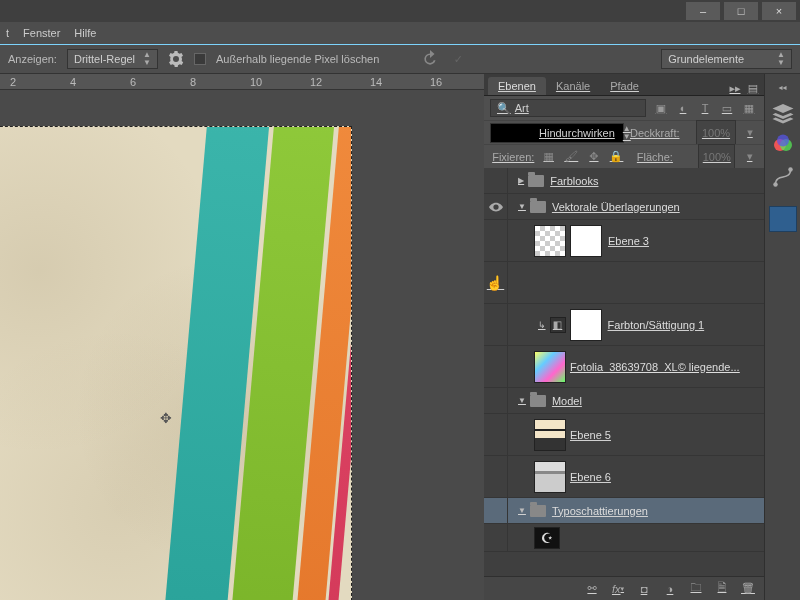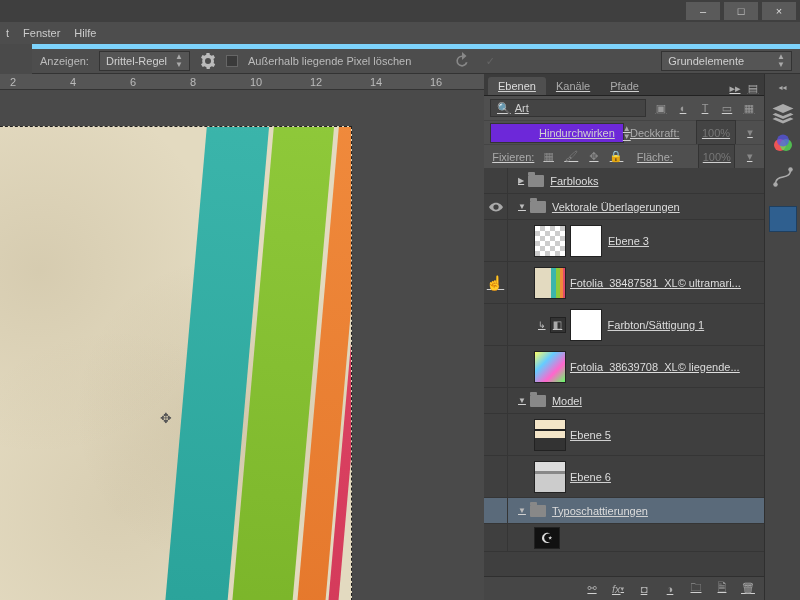--- a/index.html
+++ b/index.html
@@ -1,21 +1,21 @@
 <!DOCTYPE html>
 <html><head>
 <meta charset="utf-8">
 <style>
   * { margin: 0; padding: 0; box-sizing: border-box; font-family: "Segoe UI", Tahoma, sans-serif; font-size: 11px; }
   body { background: #4a4a4a; color: #d0d0d0; width: 800px; height: 600px; overflow: hidden; position: relative; }
   .titlebar { height: 22px; background: #3f3f3f; display: flex; justify-content: flex-end; align-items: center; padding: 0 4px; gap: 4px; }
   .winbtn { width: 34px; height: 18px; background: #5a5a5a; display: flex; align-items: center; justify-content: center; color: #ddd; cursor: pointer; }
   .menubar { height: 22px; background: #4d4d4d; display: flex; align-items: center; padding: 0 6px; gap: 14px; }
   .menuitem { color: #ccc; }
-  .optionsbar { height: 30px; background: #4d4d4d; border-top: 5px solid #7dd3fc; border-bottom: 1px solid #333; display: flex; align-items: center; padding: 0 8px; gap: 10px; margin-left: 32px; }
+  .optionsbar { height: 30px; background: #4d4d4d; border-top: 1px solid #7dd3fc; border-bottom: 1px solid #333; display: flex; align-items: center; padding: 0 8px; gap: 10px; }
   .label { color: #bbb; }
   .dropdown { background: #555; border: 1px solid #333; height: 20px; padding: 0 6px; display: flex; align-items: center; gap: 8px; min-width: 80px; justify-content: space-between; }
   .dropdown .arrows { font-size: 8px; line-height: 8px; color: #aaa; }
   .gear { width: 16px; height: 16px; color: #bbb; }
   .checkbox { width: 12px; height: 12px; border: 1px solid #666; background: #3a3a3a; display: inline-block; }
   .undo-area { margin-left: 30px; display: flex; gap: 6px; }
   .undo-area .ubtn { width: 22px; height: 18px; color: #888; display: flex; align-items: center; justify-content: center; }
   .right-dropdown { margin-left: auto; min-width: 130px; gap: 33px; }
   .workspace { display: flex; height: calc(600px - 22px - 22px - 30px); }
   .canvas-area { flex: 1; background: #4a4a4a; position: relative; overflow: hidden; }
@@ -41,21 +41,21 @@
   .panel-tabs { height: 22px; background: #3b3b3b; display: flex; align-items: flex-end; padding: 0 4px; border-bottom: 1px solid #222; }
   .ptab { padding: 3px 10px; color: #aaa; }
   .ptab.active { background: #4f4f4f; color: #ddd; border-top-left-radius: 3px; border-top-right-radius: 3px; }
   .panel-tabs .spacer { flex: 1; }
   .panel-tabs .mini { width: 14px; height: 14px; color: #aaa; margin-left: 4px; display: flex; align-items: center; justify-content: center; }
   .panel-toolbar { height: 24px; background: #4f4f4f; display: flex; align-items: center; padding: 0 6px; gap: 6px; }
   .search-kind { background: #444; border: 1px solid #333; height: 18px; padding: 0 6px; display: flex; align-items: center; gap: 4px; flex: 1; }
   .filter-icons { display: flex; gap: 4px; }
   .filter-icons .fi { width: 18px; height: 16px; color: #999; display: flex; align-items: center; justify-content: center; }
   .panel-row { height: 24px; background: #4f4f4f; display: flex; align-items: center; padding: 0 6px; gap: 6px; border-top: 1px solid #444; }
-  .panel-row .dropdown { flex: 1; min-width: 0; background: #6d28d9; padding-left: 48px; }
+  .panel-row .dropdown { flex: 1; min-width: 0; background: #000000; padding-left: 48px; }
   .panel-row .numfield { width: 40px; height: 26px; background: #444; border: 1px solid #333; color: #777; display: flex; align-items: center; justify-content: center; }
   .panel-row .tiny { width: 16px; height: 16px; color: #888; display: flex; align-items: center; justify-content: center; }
   .panel-row .lbl { color: #aaa; width: 48px; text-align: right; }
   .panel-row .lbl2 { color: #aaa; width: 60px; }
   .lock-row .tiny { width: 18px; }
   .layers-list { flex: 1; background: #3f3f3f; overflow-y: auto; position: relative; }
   .layers-list::-webkit-scrollbar { width: 10px; }
   .layers-list::-webkit-scrollbar-track { background: #3a3a3a; }
   .layers-list::-webkit-scrollbar-thumb { background: #5a5a5a; }
   .lrow { display: flex; align-items: center; height: 42px; border-bottom: 1px solid #353535; }
@@ -229,25 +229,20 @@
             <div class="thumb checker"></div>
             <div class="mask"></div>
             <span class="layername">Ebene 3</span>
           </div>
       </div>
 
       <div class="lrow">
         <div class="vis-col">
             <span style="color:#eee;font-size:14px">☝</span>
           </div>
-        <div class="layer-main">
-            <span class="indent" style="width:26px"></span>
-            <div class="thumb stripes"></div>
-            <span class="layername link"> Fotolia_38487581_XL© ultramari...</span>
-          </div>
       </div>
 
       <div class="lrow">
         <div class="vis-col"></div>
         <div class="layer-main">
             <span class="indent" style="width:26px"></span>
             <span class="linkglyph">↳</span>
             <div class="small-adj">◧</div>
             <div class="mask"></div>
             <span class="layername">Farbton/Sättigung 1</span>

